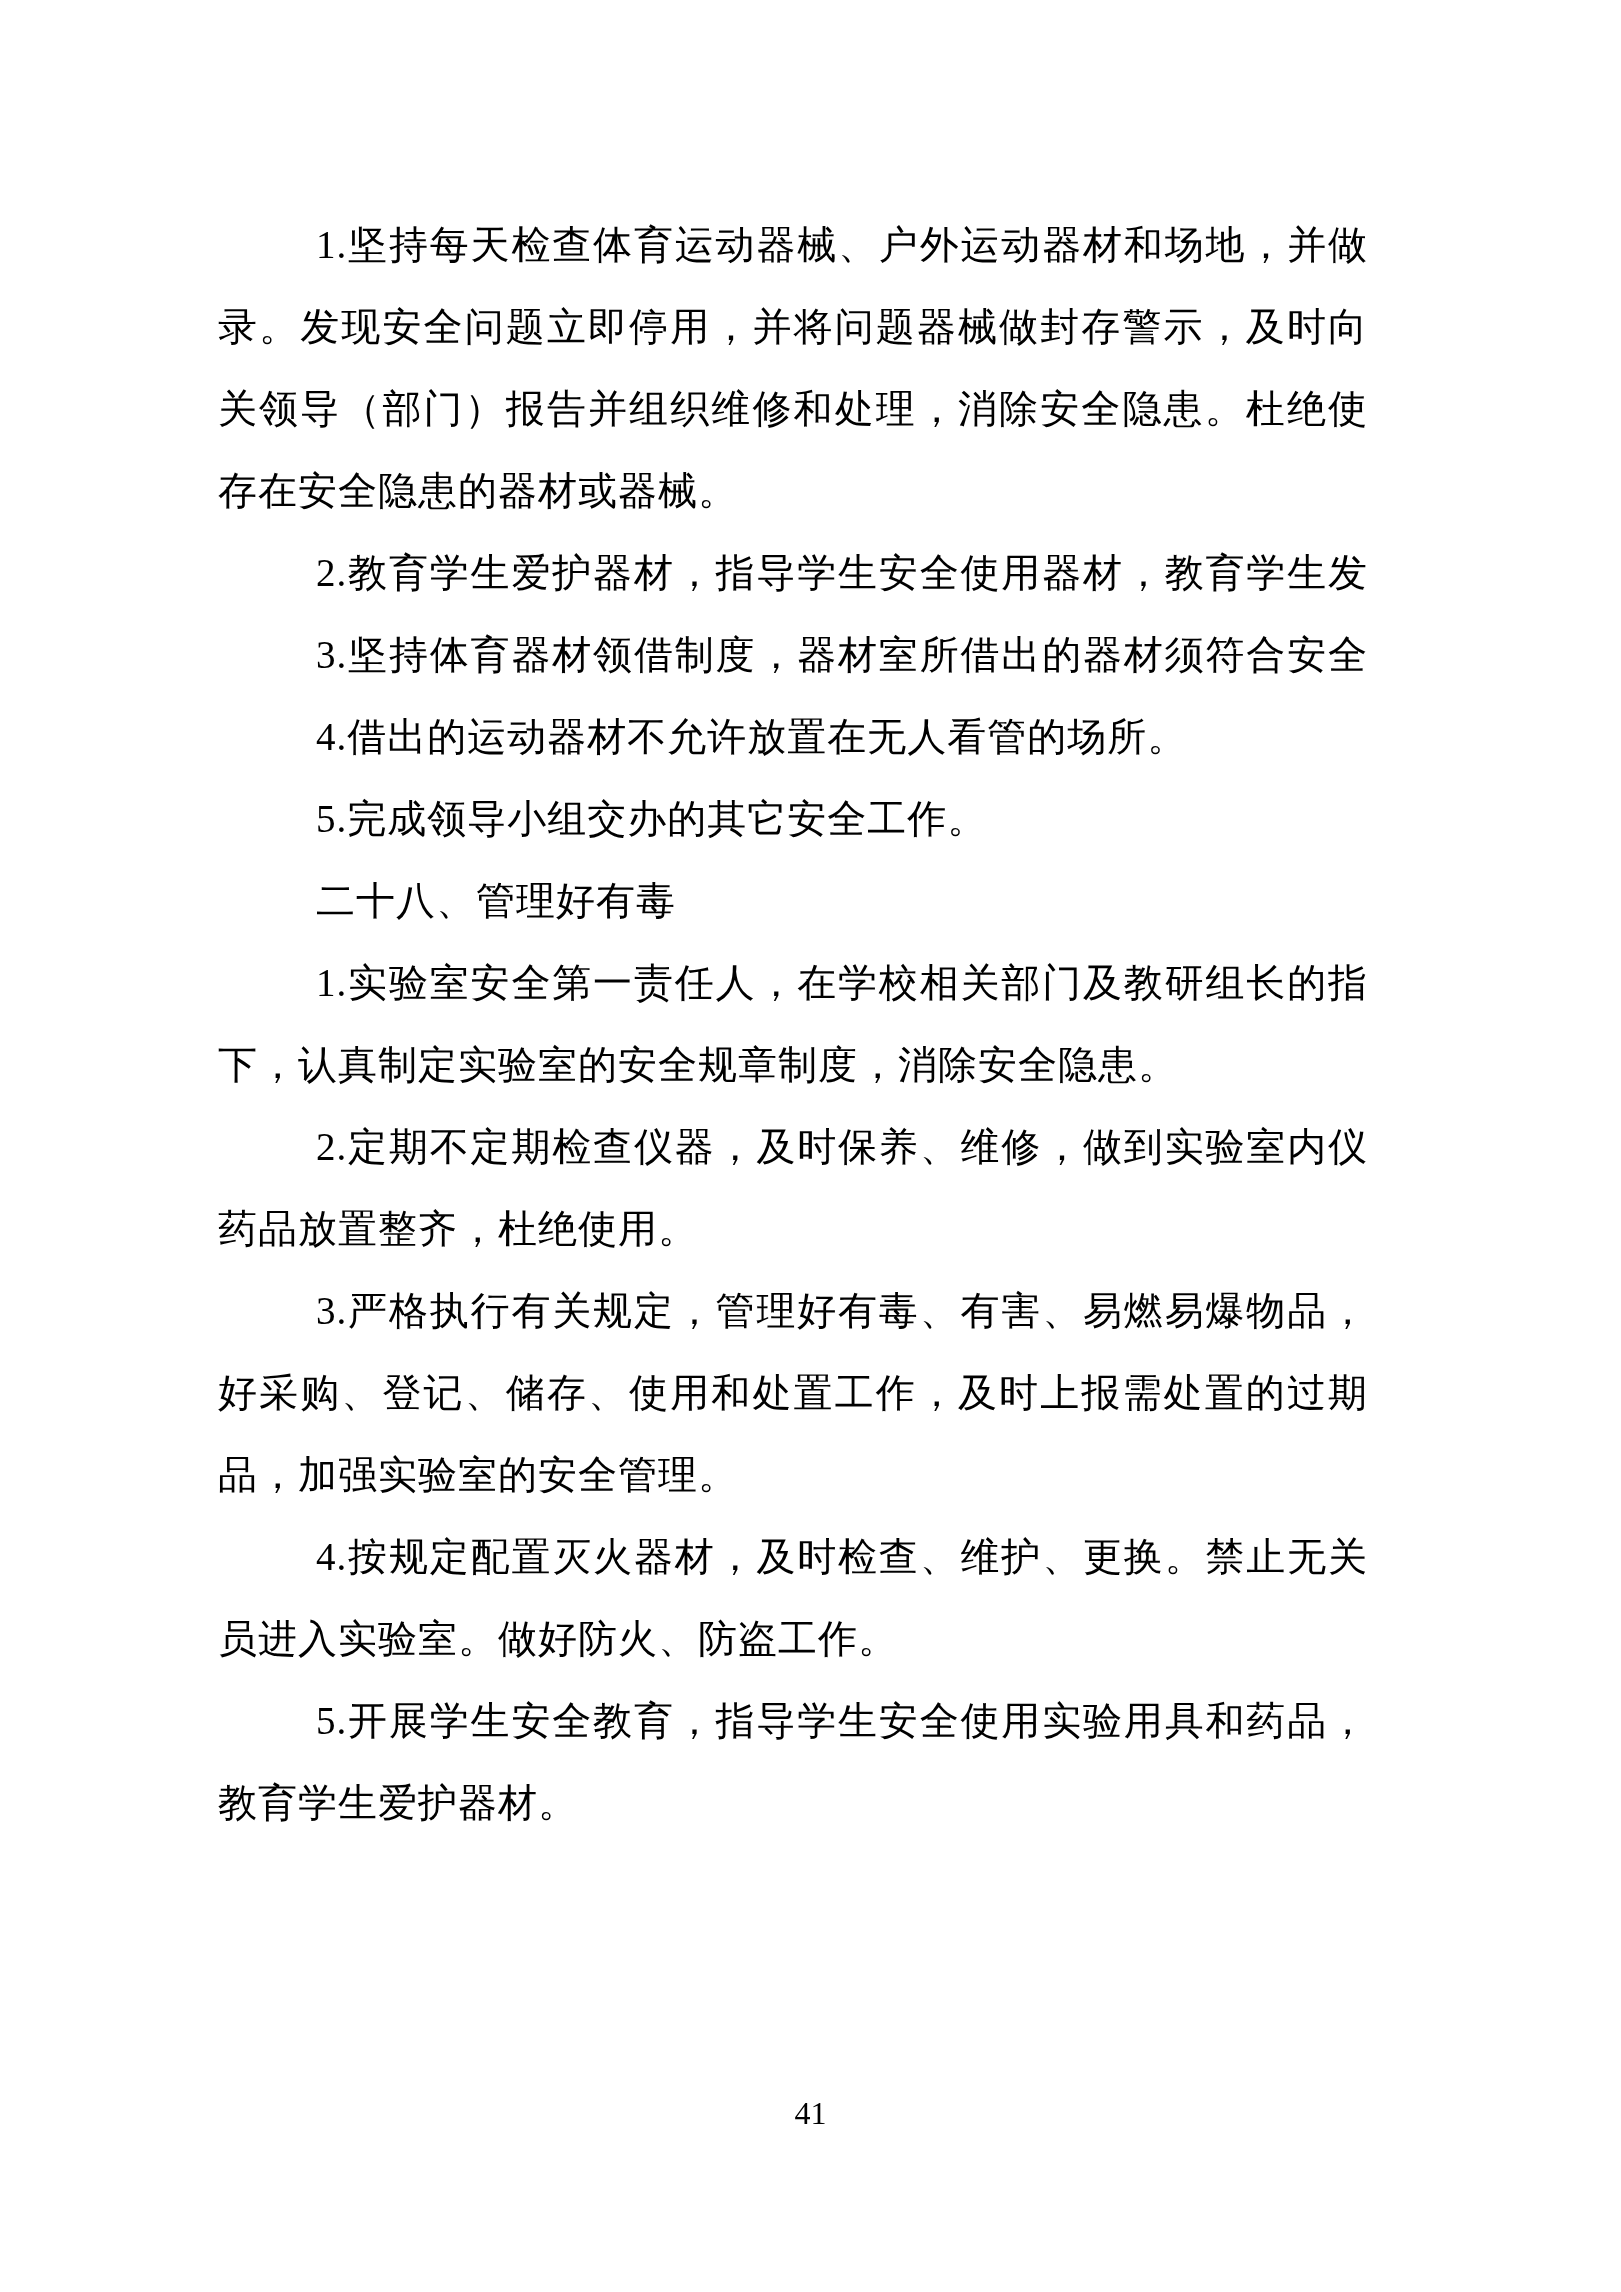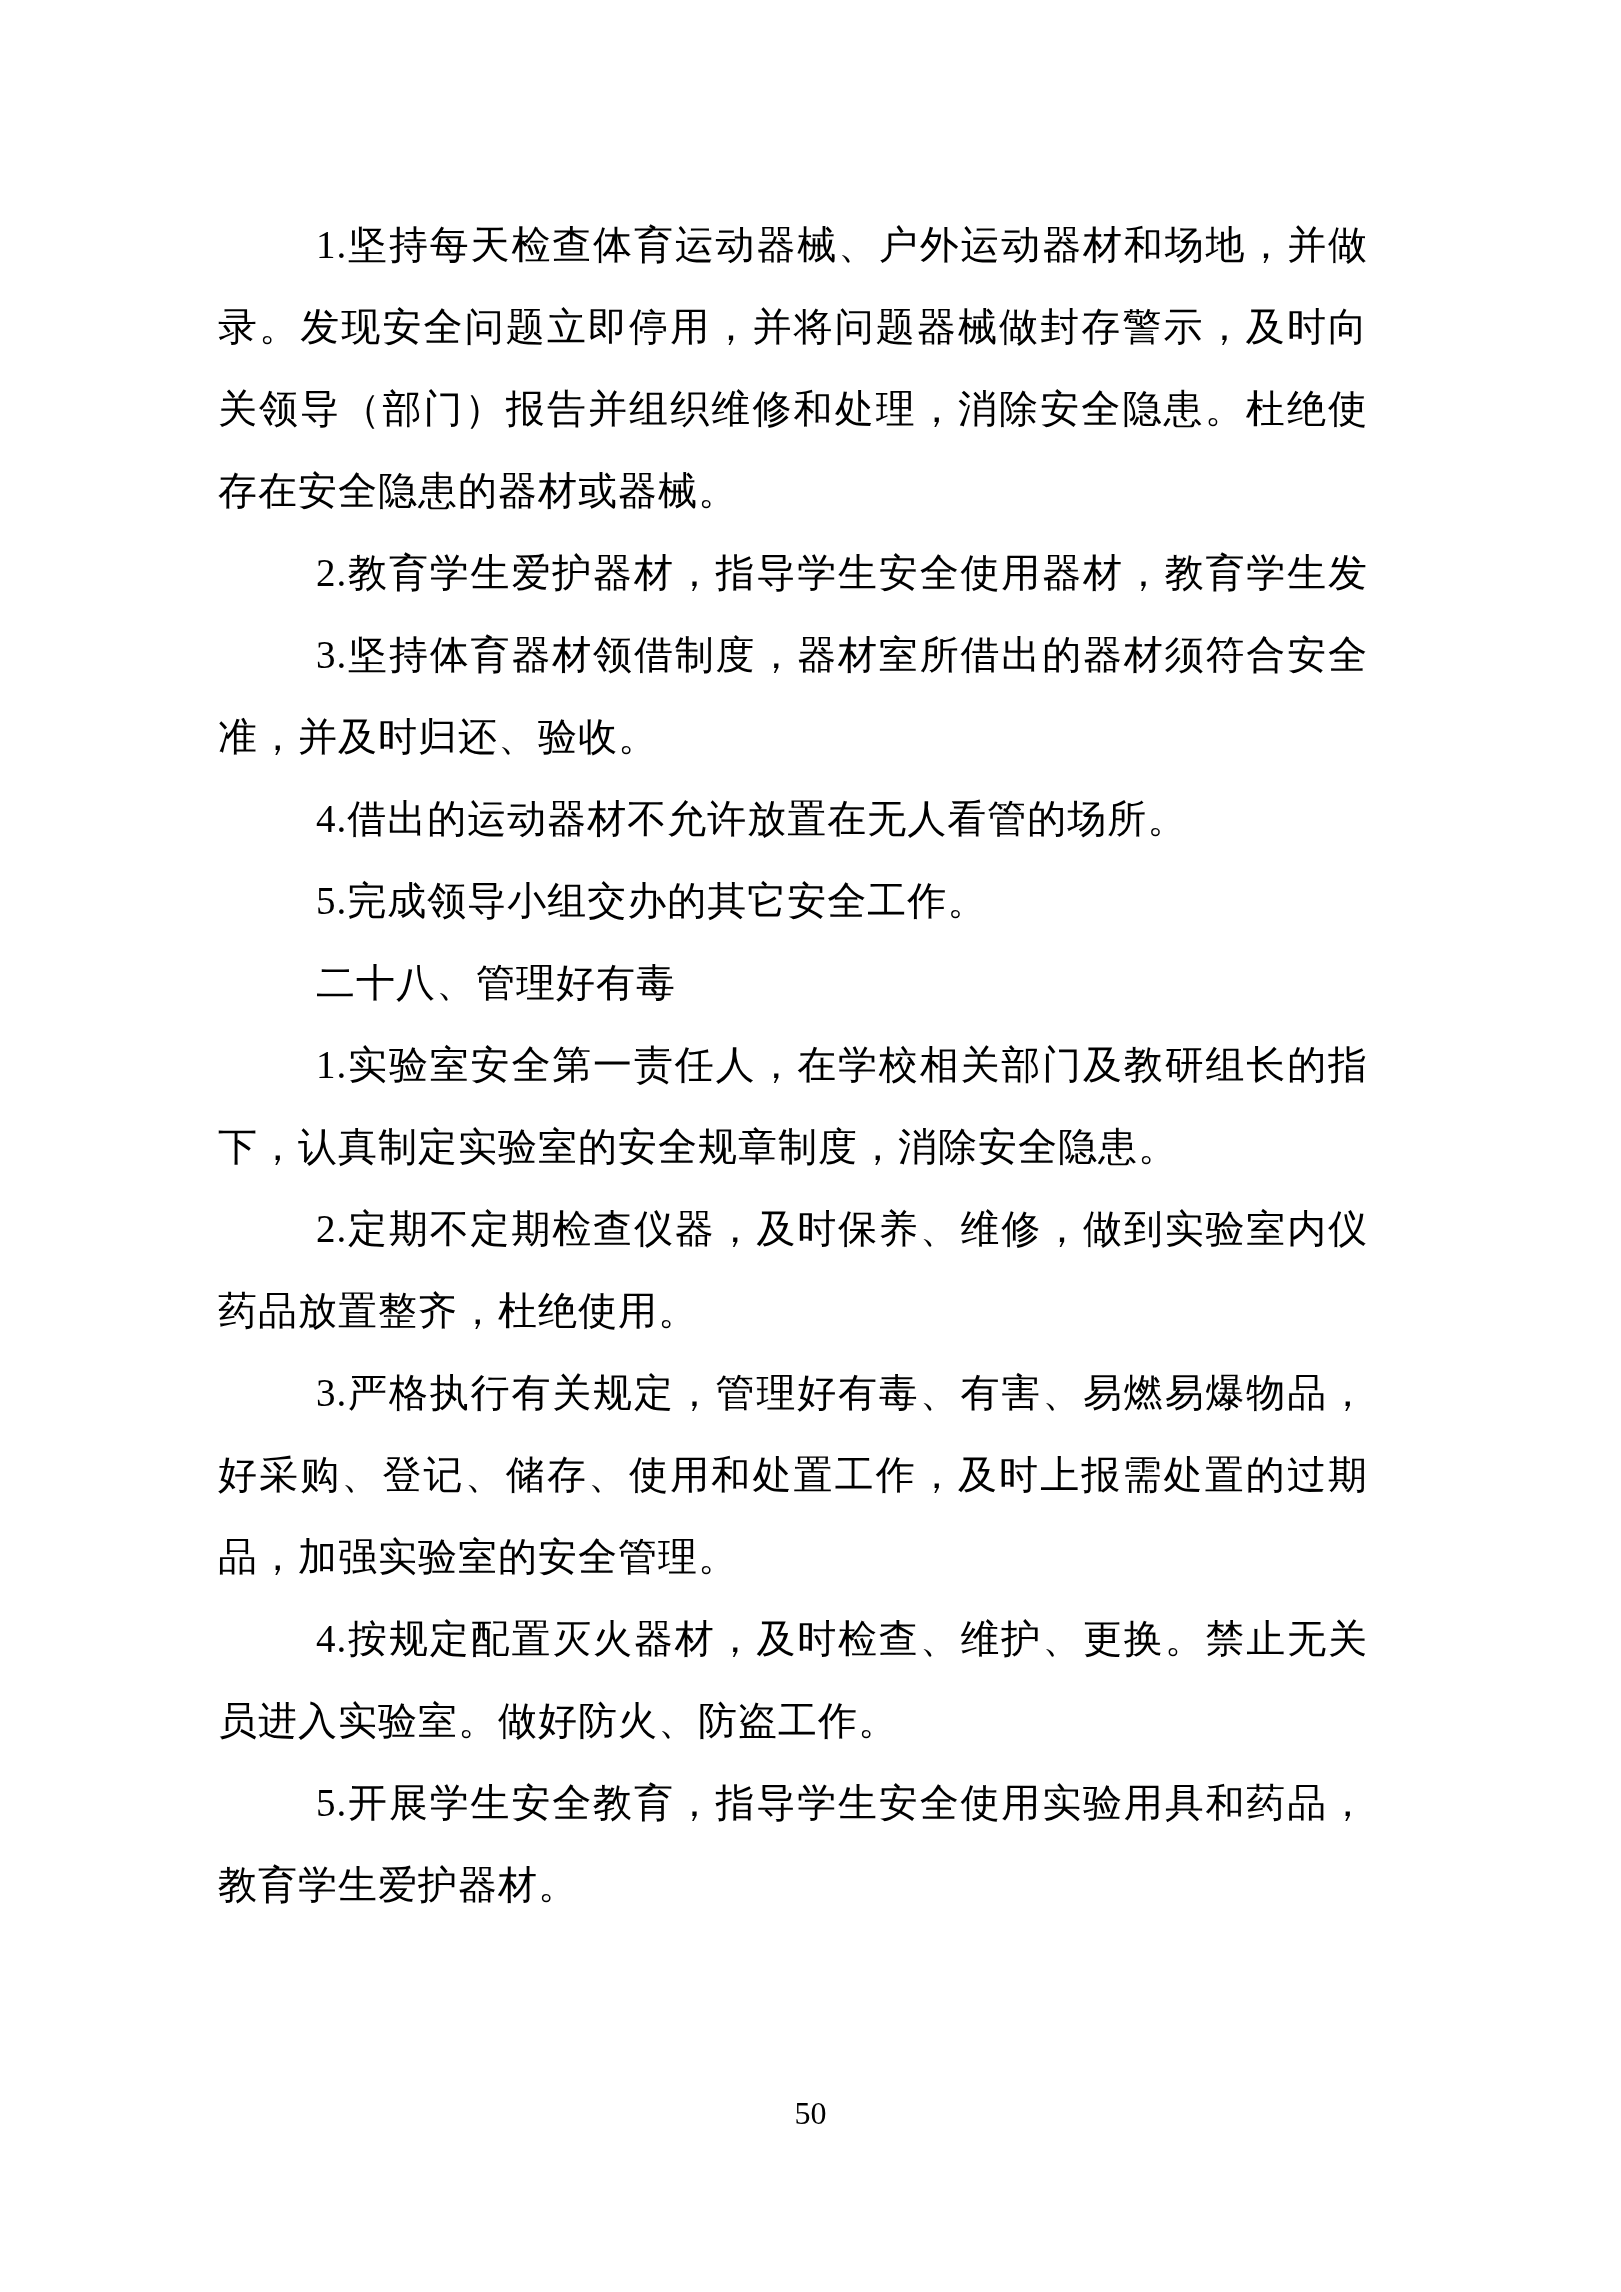--- a/index.html
+++ b/index.html
@@ -61,21 +61,20 @@
         <div class="line first">1.坚持每天检查体育运动器械、户外运动器材和场地，并做记</div>
         <div class="line">录。发现安全问题立即停用，并将问题器械做封存警示，及时向有</div>
         <div class="line">关领导（部门）报告并组织维修和处理，消除安全隐患。杜绝使用</div>
         <div class="line last">存在安全隐患的器材或器械。</div>
       </div>
       <div class="paragraph">
         <div class="line first">2.教育学生爱护器材，指导学生安全使用器材，教育学生发现</div>
       </div>
       <div class="paragraph">
         <div class="line first">3.坚持体育器材领借制度，器材室所借出的器材须符合安全标</div>
-        <div class="line last">准，并及时归还、验收。</div>
       </div>
       <div class="paragraph">
         <div class="line first last">4.借出的运动器材不允许放置在无人看管的场所。</div>
       </div>
       <div class="paragraph">
         <div class="line first last">5.完成领导小组交办的其它安全工作。</div>
       </div>
       <div class="paragraph">
         <div class="line first last">二十八、管理好有毒</div>
       </div>
@@ -95,16 +94,16 @@
       <div class="paragraph">
         <div class="line first">4.按规定配置灭火器材，及时检查、维护、更换。禁止无关人</div>
         <div class="line last">员进入实验室。做好防火、防盗工作。</div>
       </div>
       <div class="paragraph">
         <div class="line first">5.开展学生安全教育，指导学生安全使用实验用具和药品，防</div>
         <div class="line last">教育学生爱护器材。</div>
       </div>
     </div>
   <div class="footer">
-    <span>50</span>
+    <span>41</span>
   </div>
 </div>
 
 
 </body></html>

